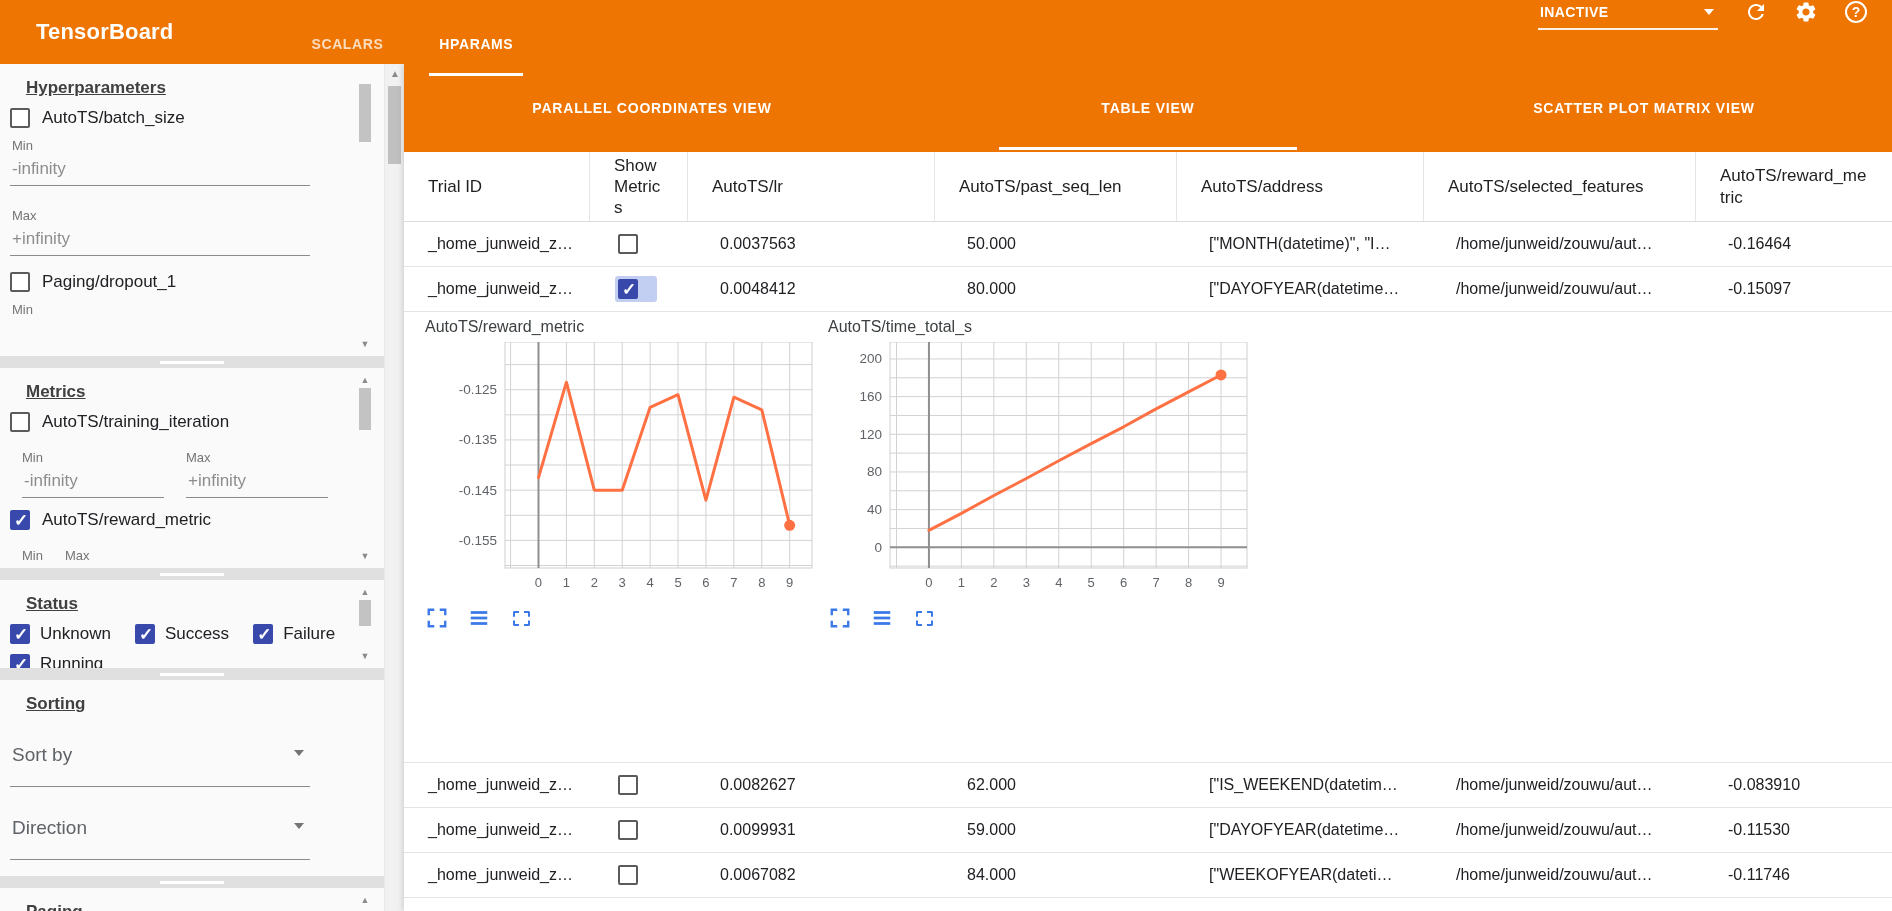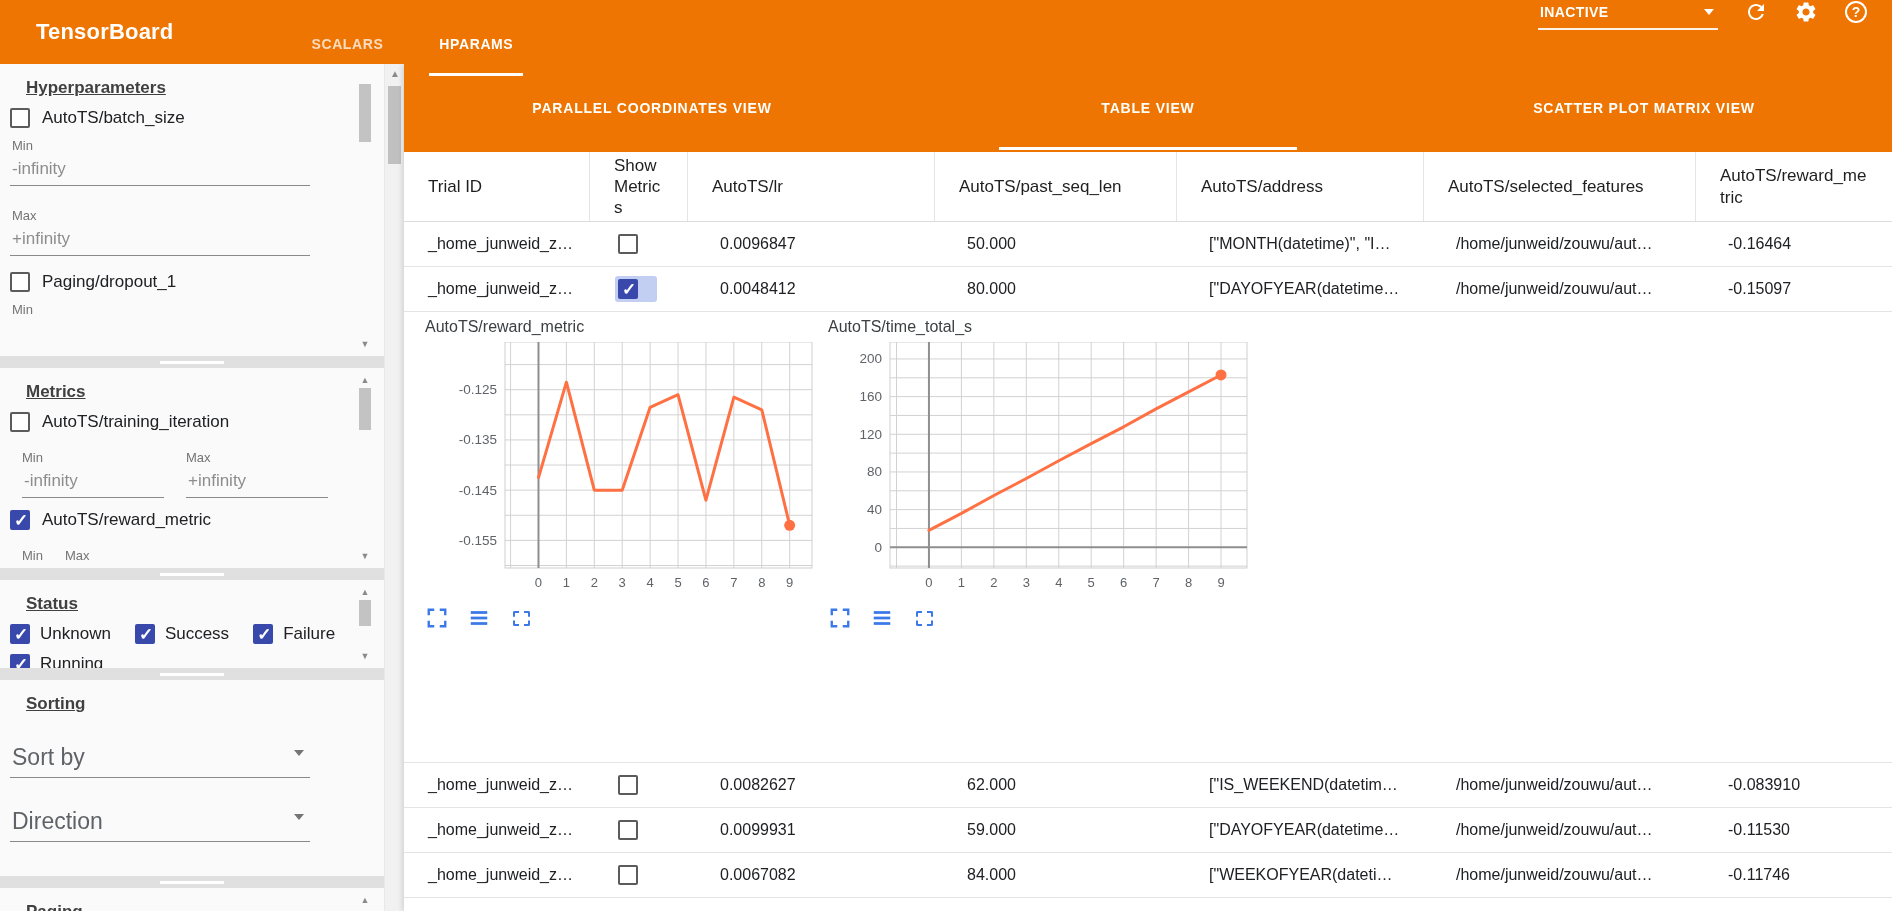--- a/index.html
+++ b/index.html
@@ -47,21 +47,21 @@
   .tfield { display:block; width:300px; border:none; outline:none; background:transparent;
     border-bottom:1px solid #8a8a8a; font-family:"Liberation Sans",sans-serif;
     font-size:17px; color:#757575; padding:4px 2px 6px 2px; }
   .tfield::placeholder { color:#8d8d8d; opacity:1; }
   .minmax-pair { display:flex; gap:22px; margin-left:12px; }
   .minmax-pair .col .tfield { width:142px; }
   .minmax-pair .col .field-label { margin-left:0; }
   .status-wrap { display:flex; flex-wrap:wrap; column-gap:24px; row-gap:10px; width:372px; }
   .status-item { display:flex; align-items:center; gap:10px; }
   .select-box { width:300px; position:relative; border-bottom:1px solid #8a8a8a;
-    font-size:23px; color:#5f6368; padding:4px 2px 6px 2px; margin-top:26px; cursor:pointer; }
+    font-size:19px; color:#5f6368; padding:4px 2px 20px 2px; margin-top:26px; cursor:pointer; }
   .select-box .caret { position:absolute; right:6px; top:10px; width:0; height:0;
     border-left:5px solid transparent; border-right:5px solid transparent; border-top:6px solid #757575; }
   
   .mini-sb { position:absolute; right:12px; top:6px; bottom:6px; width:14px; }
   .mini-sb .arr { position:absolute; left:0; width:14px; height:12px; color:#8a8a8a;
     font-size:9px; text-align:center; line-height:12px; cursor:pointer; }
   .mini-sb .arr.up { top:0; } .mini-sb .arr.down { bottom:0; }
   .mini-sb .thumb { position:absolute; left:1px; width:12px; background:#c3c3c3; cursor:pointer; }
 
   
@@ -280,21 +280,21 @@
       <div class="th c4">AutoTS/selected_features</div>
       <div class="th c6">AutoTS/reward_metric</div>
     </div>
 
     <div id="rows-top">
         <div class="tgrid trow">
           <div class="td c0">_home_junweid_z…</div>
           <div class="td c1">
             <div class="cb"></div>
           </div>
-          <div class="td c2">0.0096847</div>
+          <div class="td c2">0.0037563</div>
           <div class="td c3">50.000</div>
           <div class="td c4">["MONTH(datetime)", "I…</div>
           <div class="td c5">/home/junweid/zouwu/aut…</div>
           <div class="td c6">-0.16464</div>
         </div>
         <div class="tgrid trow">
           <div class="td c0">_home_junweid_z…</div>
           <div class="td c1">
             <div class="cb-ripple">
               <div class="ripple"></div>

